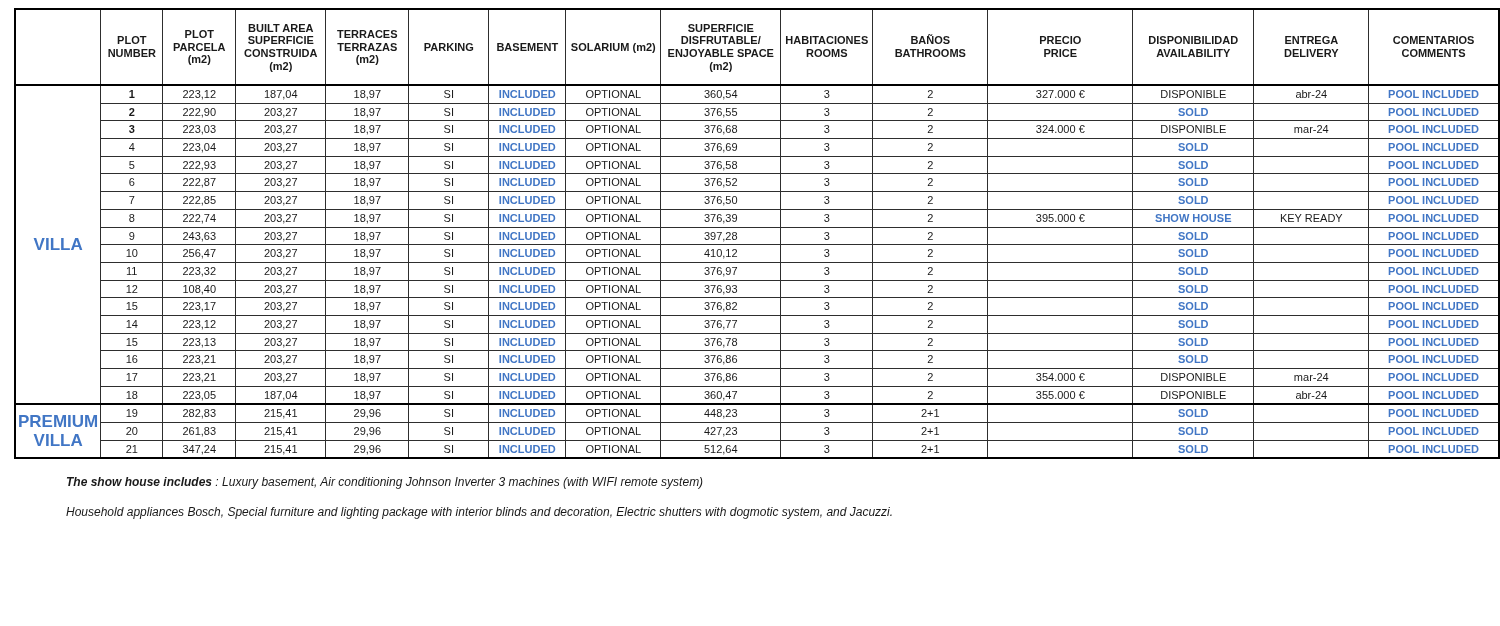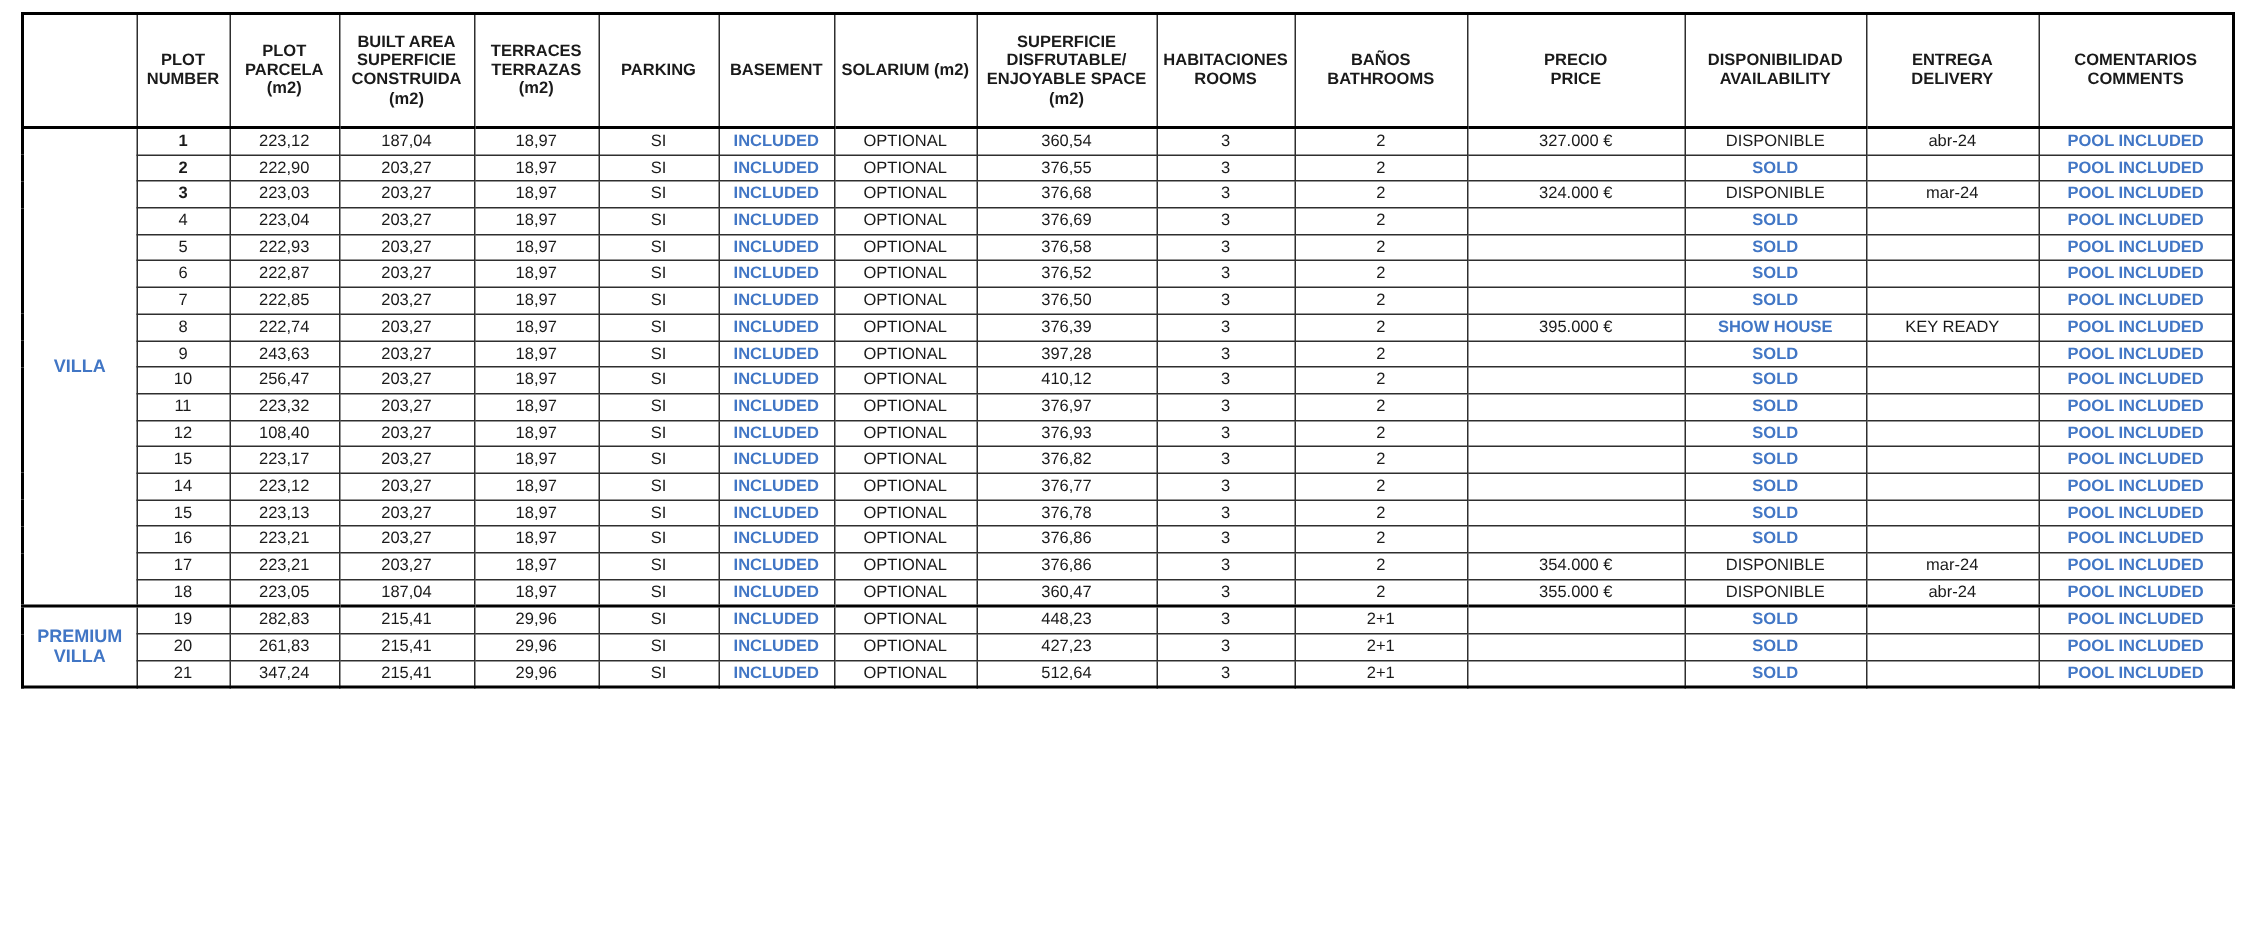--- a/index.html
+++ b/index.html
@@ -4,21 +4,21 @@
 <style>
   html,body{margin:0;padding:0;background:#fff;}
   .sheet{position:relative;width:1500px;height:626px;background:#ffffff;
          font-family:"Liberation Sans",sans-serif;color:#1a1a1a;overflow:hidden;}
   table.price-table{position:absolute;left:14px;top:8px;border-collapse:collapse;
          table-layout:fixed;border:2px solid #000;}
   .price-table th,.price-table td{border:1px solid #2e2e2e;padding:0 2px;text-align:center;
          vertical-align:middle;font-size:11px;line-height:1.15;overflow:hidden;}
   .price-table thead th{height:74px;font-weight:bold;white-space:pre-line;border-bottom:2px solid #000;}
   .price-table tbody td{height:16.7px;white-space:nowrap;}
-  .price-table tbody th.group-label{font-weight:bold;white-space:pre-line;font-size:12px;text-align:center;}
+  .price-table tbody th.group-label{font-weight:bold;white-space:pre-line;font-size:17px;text-align:center;}
   .price-table tr.group-start td, .price-table tr.group-start th{border-top:2px solid #000;}
   .bold{font-weight:bold;}
   .blue{font-weight:bold;}
   .notes{position:absolute;left:66px;top:468px;font-style:italic;font-size:12px;line-height:29.5px;
          white-space:nowrap;}
   .note-lead{font-weight:bold;font-style:italic;}
   
   col.c0{width:76px}  col.c1{width:62px}  col.c2{width:73px}  col.c3{width:90px}
   col.c4{width:83px}  col.c5{width:80px}  col.c6{width:77px}  col.c7{width:95px}
   col.c8{width:120px} col.c9{width:92px}  col.c10{width:115px}col.c11{width:145px}
@@ -421,15 +421,17 @@
           <td>2+1</td>
           <td></td>
           <td class="blue" style="color: rgb(65, 118, 197);">SOLD</td>
           <td></td>
           <td class="blue" style="color: rgb(65, 118, 197);">POOL INCLUDED</td>
         </tr>
       </tbody>
   </table>
 
   <div class="notes">
+    <div><span class="note-lead">The show house includes</span><span> : Luxury basement, Air conditioning Johnson Inverter 3 machines (with WIFI remote system)</span></div>
+    <div><span class="note-lead"></span><span>Household appliances Bosch, Special furniture and lighting package with interior blinds and decoration, Electric shutters with dogmotic system, and Jacuzzi.</span></div>
   </div>
 
 </div>
 
 </body></html>

